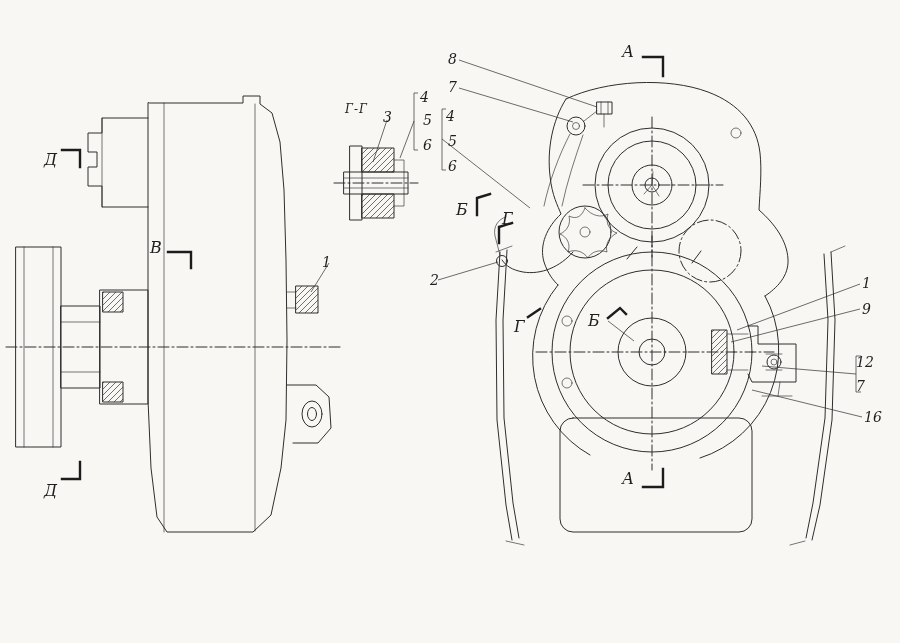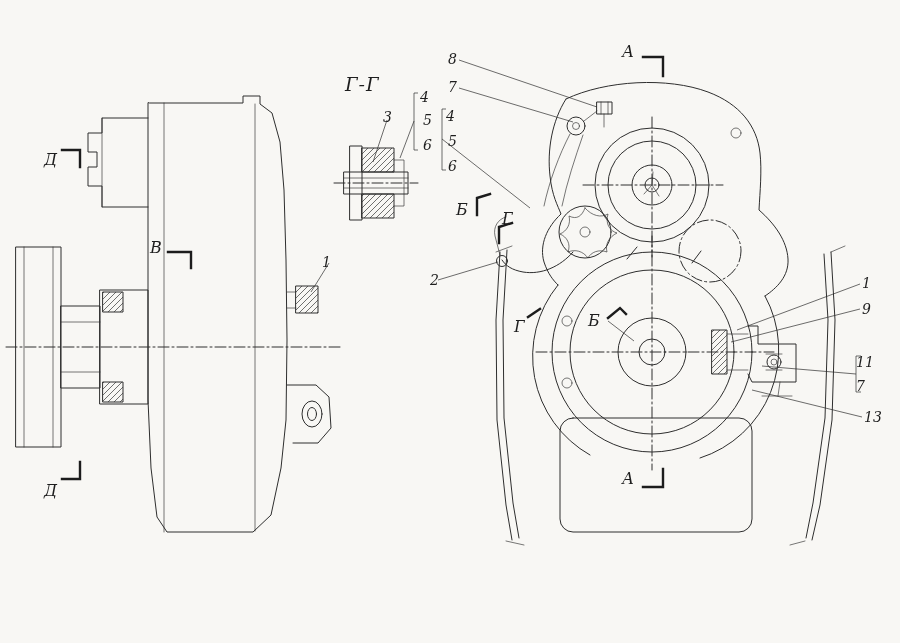--- a/index.html
+++ b/index.html
@@ -17,21 +17,21 @@
   .ld line,.ld path{fill:none;stroke:#2e2e2e;stroke-width:.7;}
   .mk path{fill:none;stroke:#1c1c1c;stroke-width:2.4;stroke-linecap:square;}
   .hatch{fill:url(#hatch) !important;stroke:#2e2e2e;stroke-width:1;}
   
   .lbl{
     position:absolute;font-style:italic;color:#1e1e1e;line-height:1;
     white-space:nowrap;font-family:"DejaVu Serif", serif;
   }
   .lbl.sec{font-size:16px;}
   .lbl.num{font-size:14px;}
-  .lbl.title{font-size:19px;letter-spacing:1px;}
+  .lbl.title{font-size:12px;letter-spacing:1px;margin-top:28px;}
   .watermark{
     position:absolute;left:256px;top:250px;width:400px;
     font-size:104px;letter-spacing:10px;line-height:1;
     color:#8a8a8a;opacity:.5;font-family:"DejaVu Serif", serif;
     pointer-events:none;user-select:none;
   }
 </style>
 </head>
 <body>
 
@@ -200,17 +200,17 @@
   <span class="lbl sec" style="left:456px;top:202px">Б</span>
   <span class="lbl sec" style="left:502px;top:211px">Г</span>
   <span class="lbl num" style="left:430px;top:273px">2</span>
   <span class="lbl num" style="left:322px;top:255px">1</span>
   <span class="lbl sec" style="left:622px;top:44px">А</span>
   <span class="lbl sec" style="left:622px;top:471px">А</span>
   <span class="lbl sec" style="left:588px;top:313px">Б</span>
   <span class="lbl sec" style="left:514px;top:319px">Г</span>
   <span class="lbl num" style="left:862px;top:276px">1</span>
   <span class="lbl num" style="left:862px;top:302px">9</span>
-  <span class="lbl num" style="left:856px;top:355px">11</span>
+  <span class="lbl num" style="left:856px;top:355px">12</span>
   <span class="lbl num" style="left:856px;top:379px">7</span>
-  <span class="lbl num" style="left:864px;top:410px">13</span>
+  <span class="lbl num" style="left:864px;top:410px">16</span>
 
 </div>
 
 </body></html>

